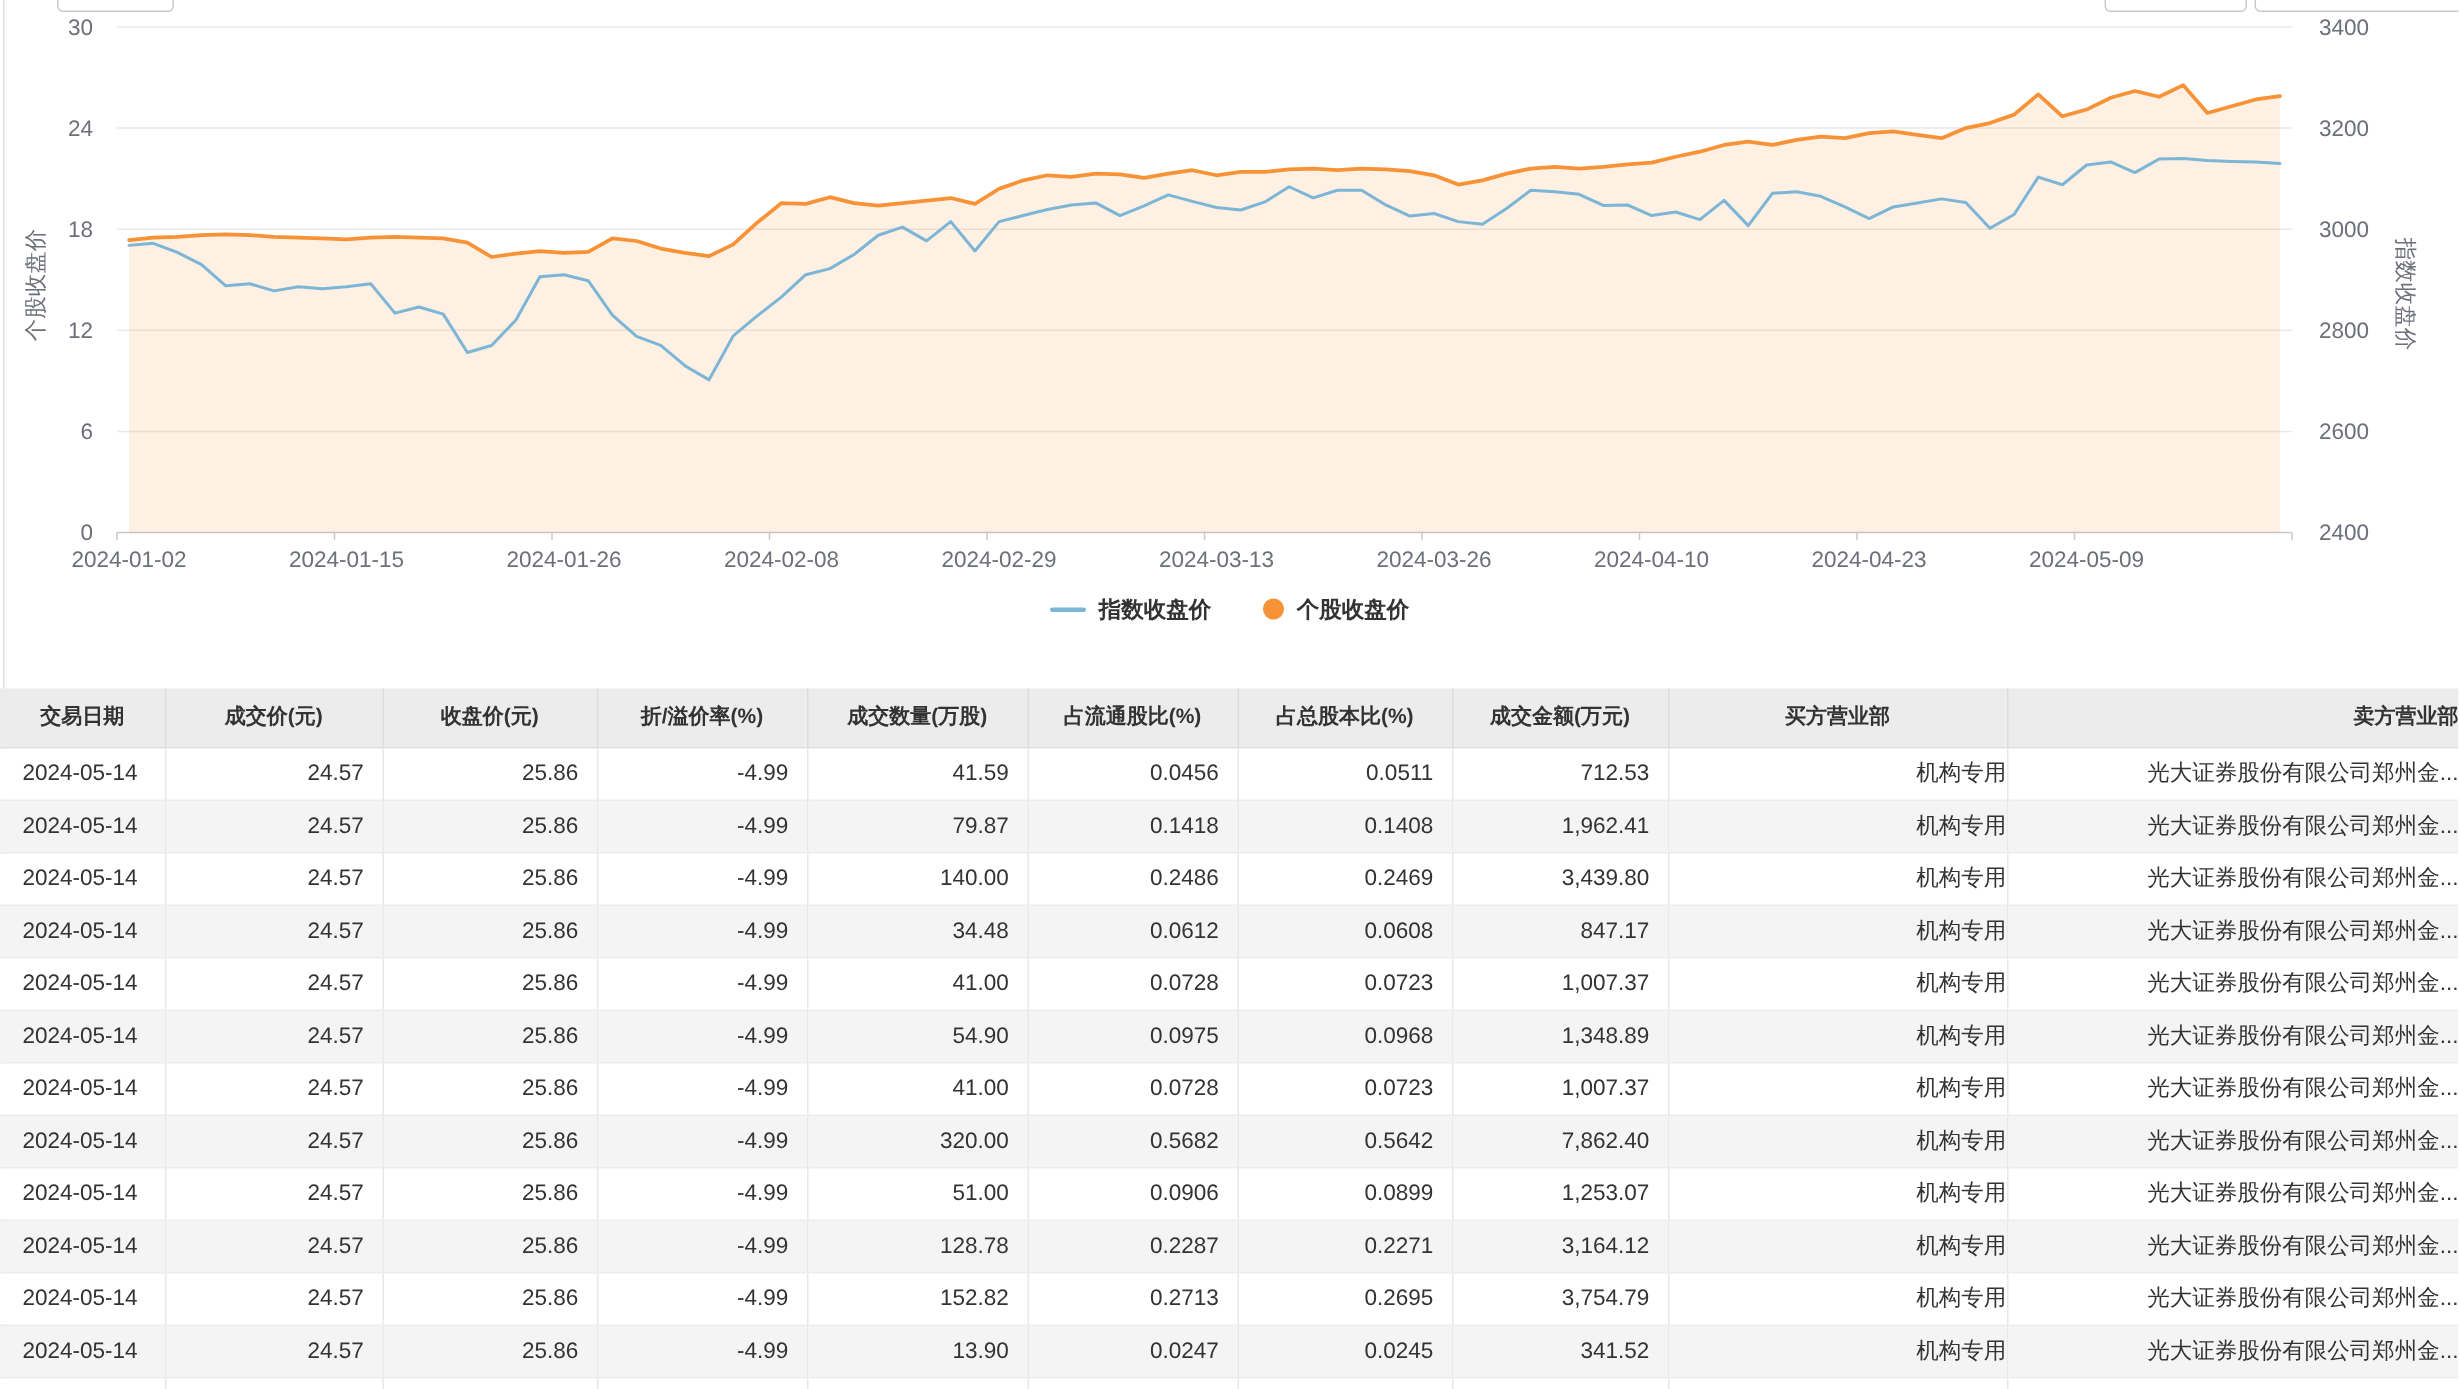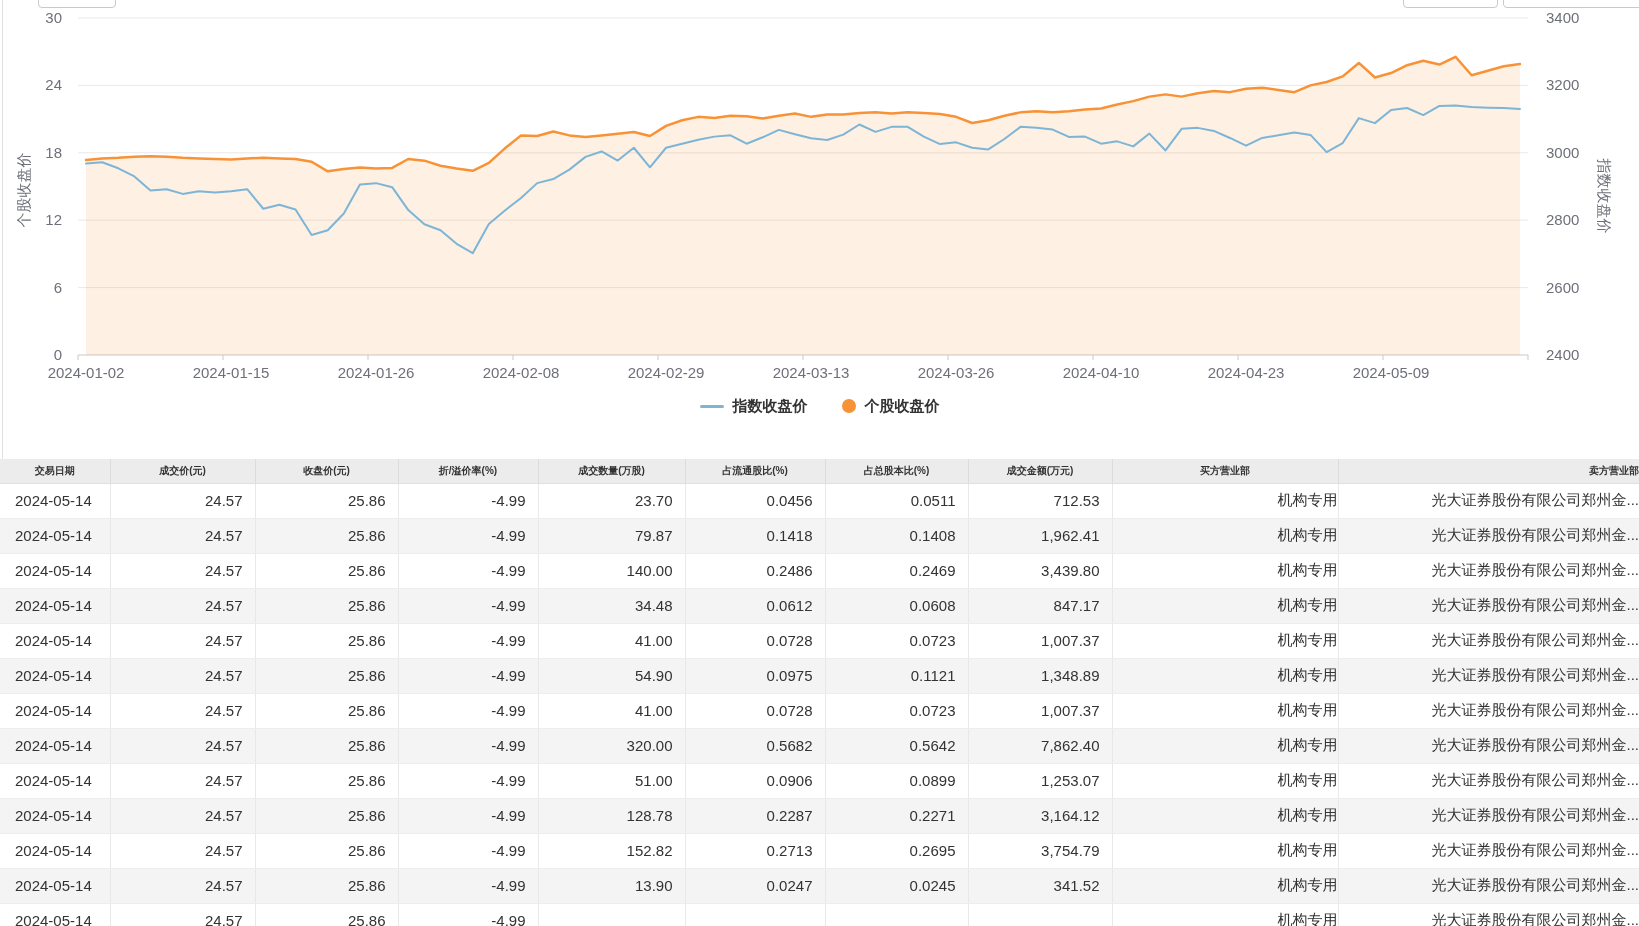--- a/index.html
+++ b/index.html
@@ -27,21 +27,21 @@
 
   .legend { position:absolute; left:0; top:395px; width:1639px; height:22px;
             display:flex; justify-content:center; align-items:center; gap:34px; }
   .legend-item { display:flex; align-items:center; gap:9px; cursor:pointer; }
   .legend-item .lbl { font-size:15px; font-weight:700; color:#333; }
   .marker-line { width:24px; height:3px; border-radius:2px; }
   .marker-dot  { width:14px; height:14px; border-radius:50%; }
 
   .table-panel { position:absolute; left:0; top:459px; width:1639px; }
   table { width:1639px; border-collapse:collapse; table-layout:fixed; }
-  th { height:24px; background:#ececec; font-size:10px; font-weight:700; color:#333;
+  th { height:39px; background:#ececec; font-size:14px; font-weight:700; color:#333;
        text-align:center; border-right:1px solid #dcdcdc; border-bottom:1px solid #e0e0e0; }
   th:last-child { border-right:none;text-align:right; }
   td { height:35px; font-size:15px; color:#333; background:#fff;
        border-right:1px solid #e8e8e8; border-bottom:1px solid #ededed;
        overflow:hidden; white-space:nowrap; text-overflow:ellipsis; }
   td:last-child { border-right:none;margin-left:28px; }
   tr:nth-child(even) td { background:#f4f4f4; }
   td.c0 { text-align:left;  padding-left:15px;margin-left:16px; }
   td.c1, td.c2, td.c3, td.c4, td.c5, td.c6, td.c7 { text-align:right; padding-right:12px; }
   td.c8, td.c9 { text-align:right; padding-left:12px; }
@@ -144,21 +144,21 @@
             <th>买方营业部</th>
             <th>卖方营业部</th>
           </tr>
         </thead>
       <tbody id="trades-body">
           <tr>
             <td class="c0">2024-05-14</td>
             <td class="c1">24.57</td>
             <td class="c2">25.86</td>
             <td class="c3">-4.99</td>
-            <td class="c4">23.70</td>
+            <td class="c4">41.59</td>
             <td class="c5">0.0456</td>
             <td class="c6">0.0511</td>
             <td class="c7">712.53</td>
             <td class="c8">机构专用</td>
             <td class="c9">光大证券股份有限公司郑州金...</td>
           </tr>
           <tr>
             <td class="c0">2024-05-14</td>
             <td class="c1">24.57</td>
             <td class="c2">25.86</td>
@@ -206,21 +206,21 @@
             <td class="c8">机构专用</td>
             <td class="c9">光大证券股份有限公司郑州金...</td>
           </tr>
           <tr>
             <td class="c0">2024-05-14</td>
             <td class="c1">24.57</td>
             <td class="c2">25.86</td>
             <td class="c3">-4.99</td>
             <td class="c4">54.90</td>
             <td class="c5">0.0975</td>
-            <td class="c6">0.1121</td>
+            <td class="c6">0.0968</td>
             <td class="c7">1,348.89</td>
             <td class="c8">机构专用</td>
             <td class="c9">光大证券股份有限公司郑州金...</td>
           </tr>
           <tr>
             <td class="c0">2024-05-14</td>
             <td class="c1">24.57</td>
             <td class="c2">25.86</td>
             <td class="c3">-4.99</td>
             <td class="c4">41.00</td>

